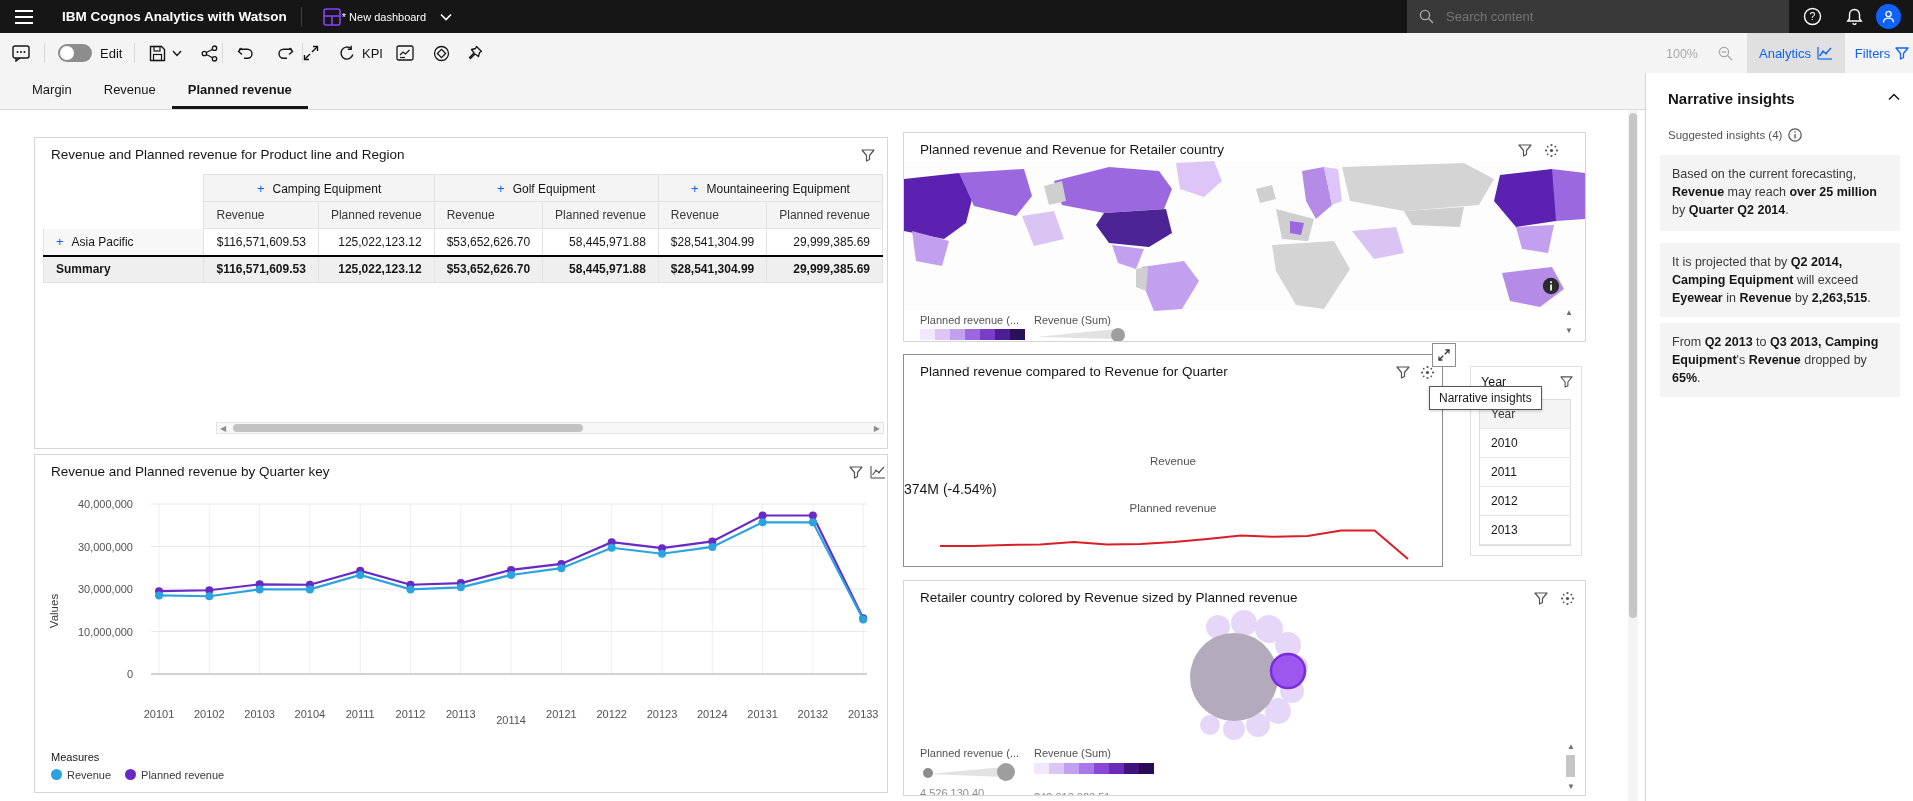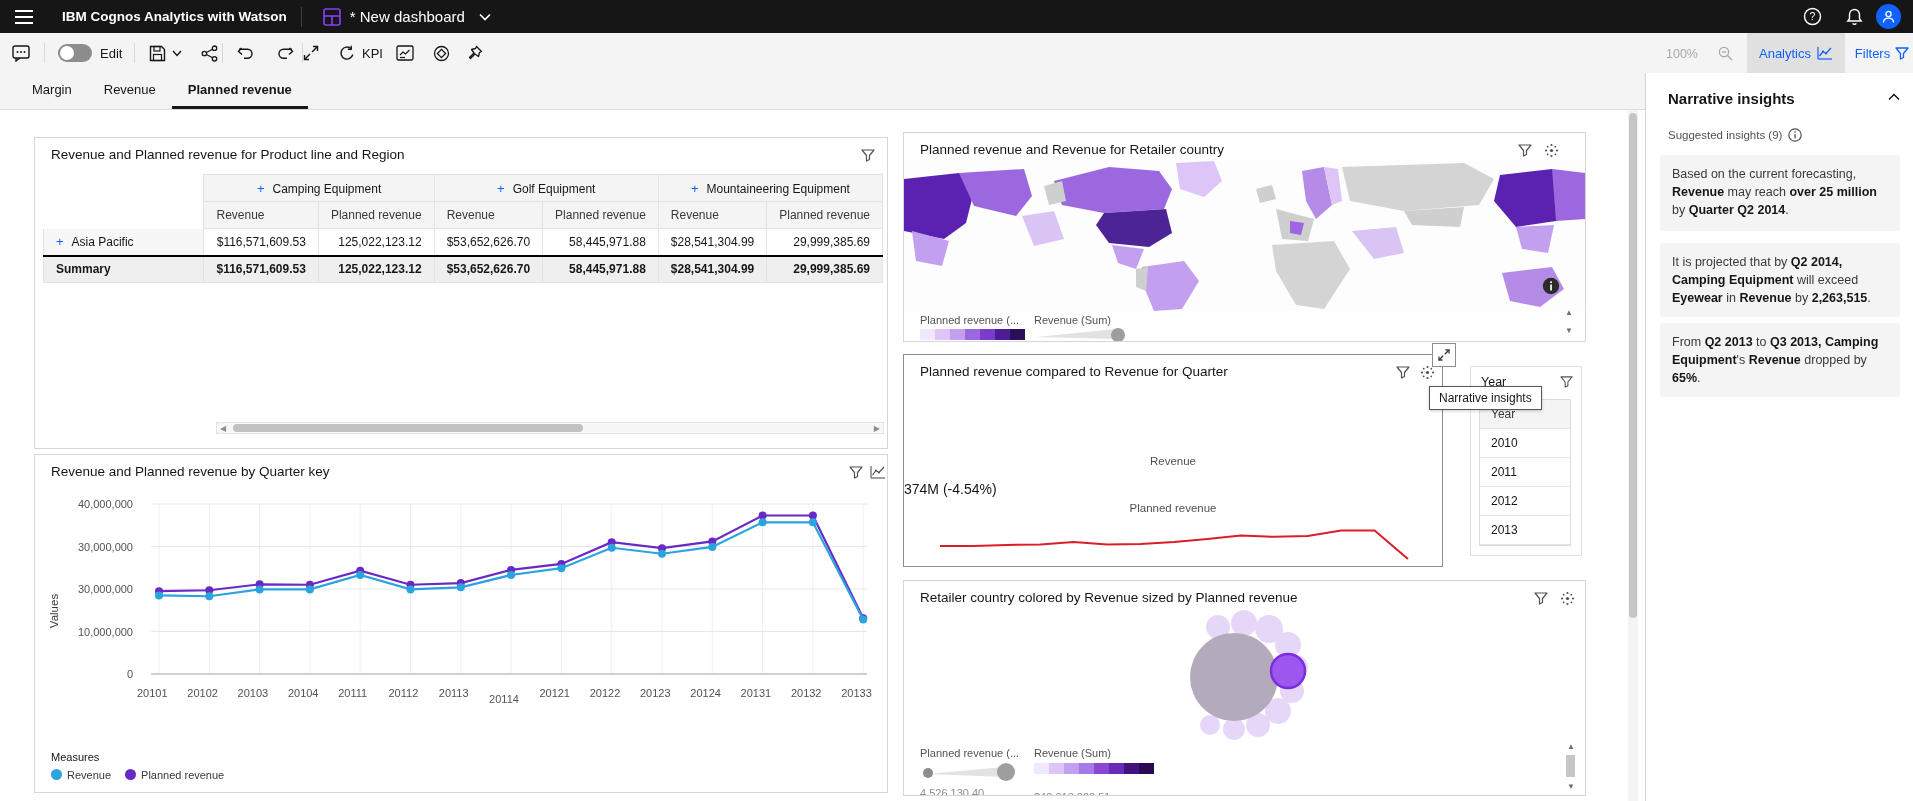--- a/index.html
+++ b/index.html
@@ -5,21 +5,21 @@
   html,body{margin:0;padding:0;background:#e8e8e8;}
   #screen{position:relative;width:1913px;height:801px;background:#ffffff;
     font-family:"Liberation Sans",sans-serif;color:#161616;overflow:hidden;font-size:12px;}
   .abs{position:absolute;}
   svg{display:block;}
   
   .topbar{position:absolute;left:0;top:0;width:1913px;height:33px;background:#161616;display:flex;align-items:center;}
   .topbar .brand{color:#fff;font-weight:bold;font-size:13.5px;margin-left:14px;}
   .tb-div{width:1px;height:20px;background:#3d3d3d;margin:0 14px;}
   .hamb{width:48px;height:33px;display:flex;align-items:center;justify-content:center;cursor:pointer;}
-  .dash-name{color:#fff;font-size:15px;margin-left:8px;}
+  .dash-name{color:#fff;font-size:11px;}
   .searchbox{position:absolute;left:1407px;top:0;width:382px;height:33px;background:#393939;display:flex;align-items:center;}
   .searchbox input{background:transparent;border:0;outline:0;color:#c6c6c6;font-size:13px;width:280px;font-family:"Liberation Sans",sans-serif;}
   .top-ic{position:absolute;top:0;width:36px;height:33px;display:flex;align-items:center;justify-content:center;}
   .avatar{position:absolute;left:1876px;top:4px;width:25px;height:25px;border-radius:50%;background:#0f62fe;display:flex;align-items:center;justify-content:center;}
   
   .toolbar{position:absolute;left:0;top:33px;width:1913px;height:40px;background:#f4f4f4;}
   .tool-ic{position:absolute;top:0;height:40px;display:flex;align-items:center;justify-content:center;width:34px;cursor:pointer;}
   .tool-div{position:absolute;top:10px;width:1px;height:20px;background:#d8d8d8;}
   .toggle{position:absolute;left:58px;top:11px;width:34px;height:18px;border-radius:9px;background:#8d8d8d;cursor:pointer;}
   .toggle .knob{position:absolute;left:2px;top:2px;width:14px;height:14px;border-radius:50%;background:#fff;}
@@ -44,21 +44,21 @@
   table.xtab td.corner{border:1px solid transparent;border-right:1px solid #e2e2e2;}
   table.xtab td.rowlab{background:#f7f7f7;}
   table.xtab td.val{text-align:right;}
   table.xtab tr.summary td{background:#efefef;font-weight:bold;border-top:2px solid #000000;}
   .plus{color:#0f62fe;margin-right:8px;font-size:13px;cursor:pointer;}
   .hscroll{position:absolute;height:12px;background:#f7f7f7;border:1px solid #e4e4e4;box-sizing:border-box;}
   .hscroll .thumb{position:absolute;top:1px;height:8px;background:#c2c2c2;border-radius:4px;}
   .scroll-arrow{color:#8d8d8d;font-size:8px;position:absolute;top:1px;cursor:pointer;}
   
   .ytick{position:absolute;width:70px;text-align:right;color:#525252;font-size:11px;}
-  .xtick{position:absolute;width:44px;color:#525252;font-size:11px;}
+  .xtick{position:absolute;width:44px;text-align:center;color:#525252;font-size:11px;margin-top:21px;}
   .axis-title{color:#393939;font-size:11.5px;}
   .legend-dot{display:inline-block;width:11px;height:11px;border-radius:50%;margin-right:5px;vertical-align:-1px;}
   .legend-item{display:inline-block;margin-right:14px;font-size:11px;color:#393939;}
   
   .kpi-value{position:absolute;left:0;top:54px;width:100%;text-align:center;font-size:34px;font-weight:bold;color:#da1e28;}
   .kpi-sub{position:absolute;left:0;width:100%;text-align:center;color:#525252;font-size:11.5px;}
   .kpi-target{position:absolute;left:0;width:100%;text-align:left;color:#161616;font-size:14px;}
   .expand-handle{position:absolute;width:22px;height:22px;background:#fff;border:1px solid #8d8d8d;display:flex;align-items:center;justify-content:center;cursor:pointer;z-index:30;}
   .tooltip{position:absolute;background:#fff;border:1px solid #565656;padding:4px 9px;font-size:12px;color:#161616;z-index:40;box-shadow:0 1px 3px rgba(0,0,0,.2);white-space:nowrap;}
   
@@ -104,20 +104,29 @@
           <line x1="2" y1="9" x2="18" y2="9" stroke="#8a3ffc" stroke-width="1.6"></line>
           <line x1="10" y1="9" x2="10" y2="18" stroke="#8a3ffc" stroke-width="1.6"></line>
         </svg>
     </span>
     <div class="dash-name">* New dashboard</div>
     <span style="margin-left:14px;">
       <svg width="12" height="8" viewBox="0 0 12 8">
           <polyline points="1,1.5 6,6.5 11,1.5" fill="none" stroke="#fff" stroke-width="1.6"></polyline>
         </svg>
     </span>
+  </div>
+  <div class="searchbox">
+    <span style="margin:0 10px 0 12px;">
+      <svg width="15" height="15" viewBox="0 0 15 15">
+          <circle cx="6" cy="6" r="4.6" fill="none" stroke="#a8a8a8" stroke-width="1.4"></circle>
+          <line x1="9.5" y1="9.5" x2="14" y2="14" stroke="#a8a8a8" stroke-width="1.4"></line>
+        </svg>
+    </span>
+    <input placeholder="Search content" style="">
   </div>
   <div class="top-ic" style="left:1794px;">
     <svg width="19" height="19" viewBox="0 0 19 19">
         <circle cx="9.5" cy="9.5" r="8" fill="none" stroke="#fff" stroke-width="1.4"></circle>
         <text x="9.5" y="13.3" font-size="10.5" fill="#fff" text-anchor="middle" font-family="Liberation Sans">?</text>
       </svg>
   </div>
   <div class="top-ic" style="left:1836px;">
     <svg width="17" height="18" viewBox="0 0 17 18">
         <path d="M8.5 1.5c-3 0-5 2.3-5 5.2v4l-1.7 2.3h13.4L13.5 10.7v-4c0-2.9-2-5.2-5-5.2z" fill="none" stroke="#fff" stroke-width="1.4"></path>
@@ -625,21 +634,21 @@
   </div>
 
   <div class="rpanel">
     <div class="rp-title">Narrative insights</div>
     <div class="abs" style="left:242px;top:20px;cursor:pointer;">
       <svg width="12" height="8" viewBox="0 0 12 8">
           <polyline points="1,6.5 6,1.5 11,6.5" fill="none" stroke="#161616" stroke-width="1.5"></polyline>
         </svg>
     </div>
     <div class="rp-sub">
-      <span>Suggested insights (9)</span>
+      <span>Suggested insights (4)</span>
       <span>
         <svg width="14" height="14" viewBox="0 0 14 14">
             <circle cx="7" cy="7" r="6.2" fill="none" stroke="#525252" stroke-width="1.2"></circle>
             <rect x="6.4" y="6" width="1.3" height="4.4" fill="#525252"></rect>
             <rect x="6.4" y="3.2" width="1.3" height="1.4" fill="#525252"></rect>
           </svg>
       </span>
     </div>
     <div id="insight-cards">
         <div class="insight-card" style="top: 82px; min-height: 76px;">Based on the current forecasting, <b>Revenue</b> may reach <b>over 25 million</b> by <b>Quarter Q2 2014</b>.</div>

